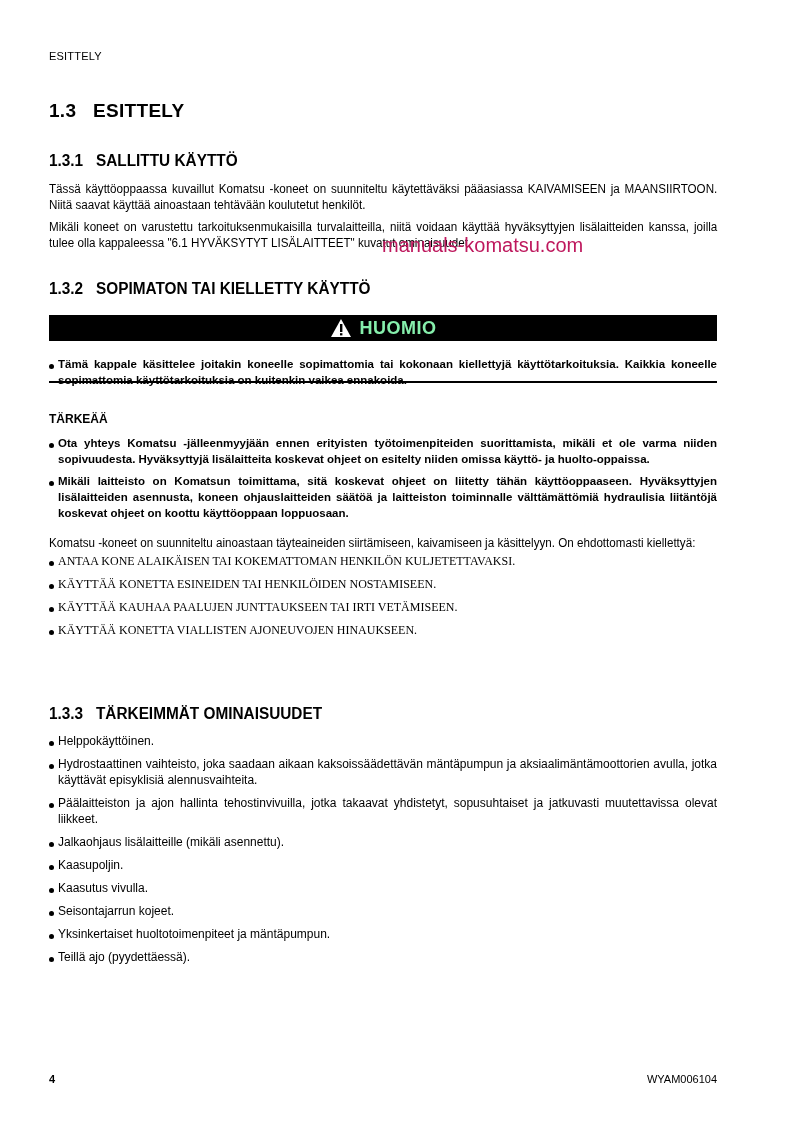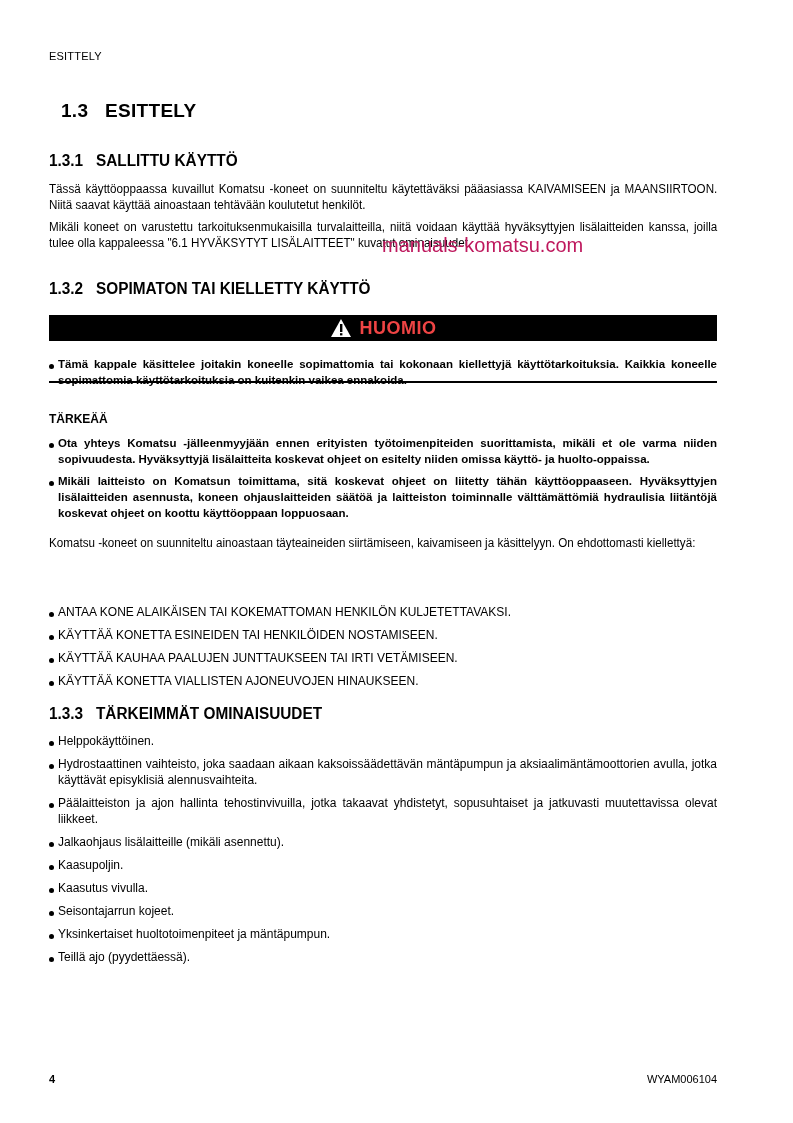--- a/index.html
+++ b/index.html
@@ -23,21 +23,20 @@
       letter-spacing: 0.2px;
     }
     .h1 {
       position: absolute;
       left: 49px;
       top: 100px;
       font-size: 19px;
       font-weight: bold;
       letter-spacing: 0.3px;
       white-space: pre;
-      margin-left: 12px;
     }
     .h2 {
       position: absolute;
       left: 49px;
       font-size: 16px;
       font-weight: bold;
       white-space: pre;
       transform: scaleX(0.96);
       transform-origin: left center;
     }
@@ -84,21 +83,21 @@
       margin-bottom: 6px;
       margin-top: 12px;
     }
     .warning-bar {
       position: absolute;
       left: 49px;
       top: 315px;
       width: 668px;
       height: 26px;
       background: #000000;
-      color: #ef4444;
+      color: #86efac;
       display: flex;
       align-items: center;
       justify-content: center;
       gap: 8px;
     }
     .warning-icon {
       width: 22px;
       height: 20px;
       display: inline-block;
     }
@@ -186,21 +185,21 @@
     <span>Ota yhteys Komatsu -jälleenmyyjään ennen erityisten työtoimenpiteiden suorittamista, mikäli et ole varma niiden sopivuudesta. Hyväksyttyjä lisälaitteita koskevat ohjeet on esitelty niiden omissa käyttö- ja huolto-oppaissa.</span>
   </li>
   <li class="bullet-item" style="margin-top:4px;">
     <span class="bullet-dot"></span>
     <span>Mikäli laitteisto on Komatsun toimittama, sitä koskevat ohjeet on liitetty tähän käyttöoppaaseen. Hyväksyttyjen lisälaitteiden asennusta, koneen ohjauslaitteiden säätöä ja laitteiston toiminnalle välttämättömiä hydraulisia liitäntöjä koskevat ohjeet on koottu käyttöoppaan loppuosaan.</span>
   </li>
 </ul>
 
 <div class="para" style="top:535px;">Komatsu -koneet on suunniteltu ainoastaan täyteaineiden siirtämiseen, kaivamiseen ja käsittelyyn. On ehdottomasti kiellettyä:</div>
 
-<ul class="bullet-list" style="top:604px;">
+<ul class="bullet-list" style="top:553px;font-family:Liberation Serif, serif;">
   <li class="bullet-item">
     <span class="bullet-dot"></span>
     <span>ANTAA KONE ALAIKÄISEN TAI KOKEMATTOMAN HENKILÖN KULJETETTAVAKSI.</span>
   </li>
   <li class="bullet-item">
     <span class="bullet-dot"></span>
     <span>KÄYTTÄÄ KONETTA ESINEIDEN TAI HENKILÖIDEN NOSTAMISEEN.</span>
   </li>
   <li class="bullet-item">
     <span class="bullet-dot"></span>

